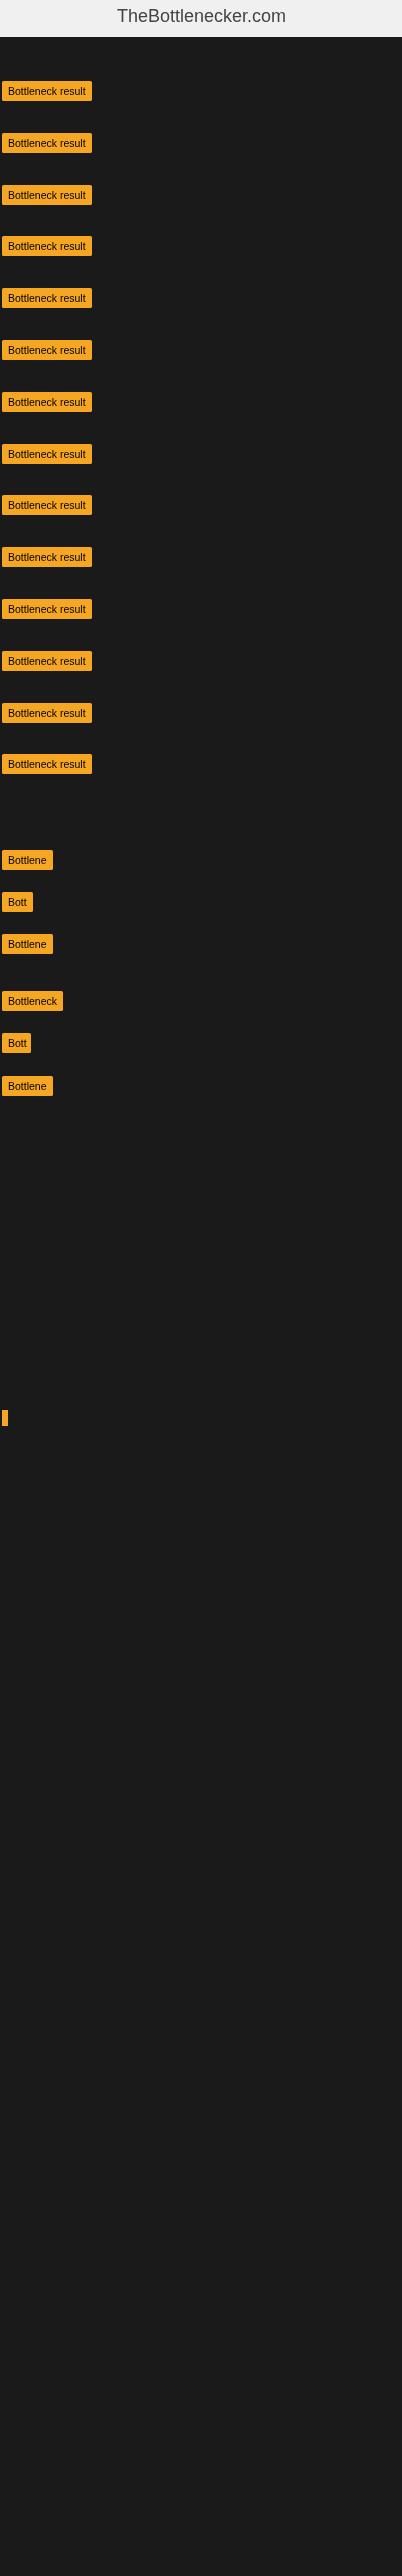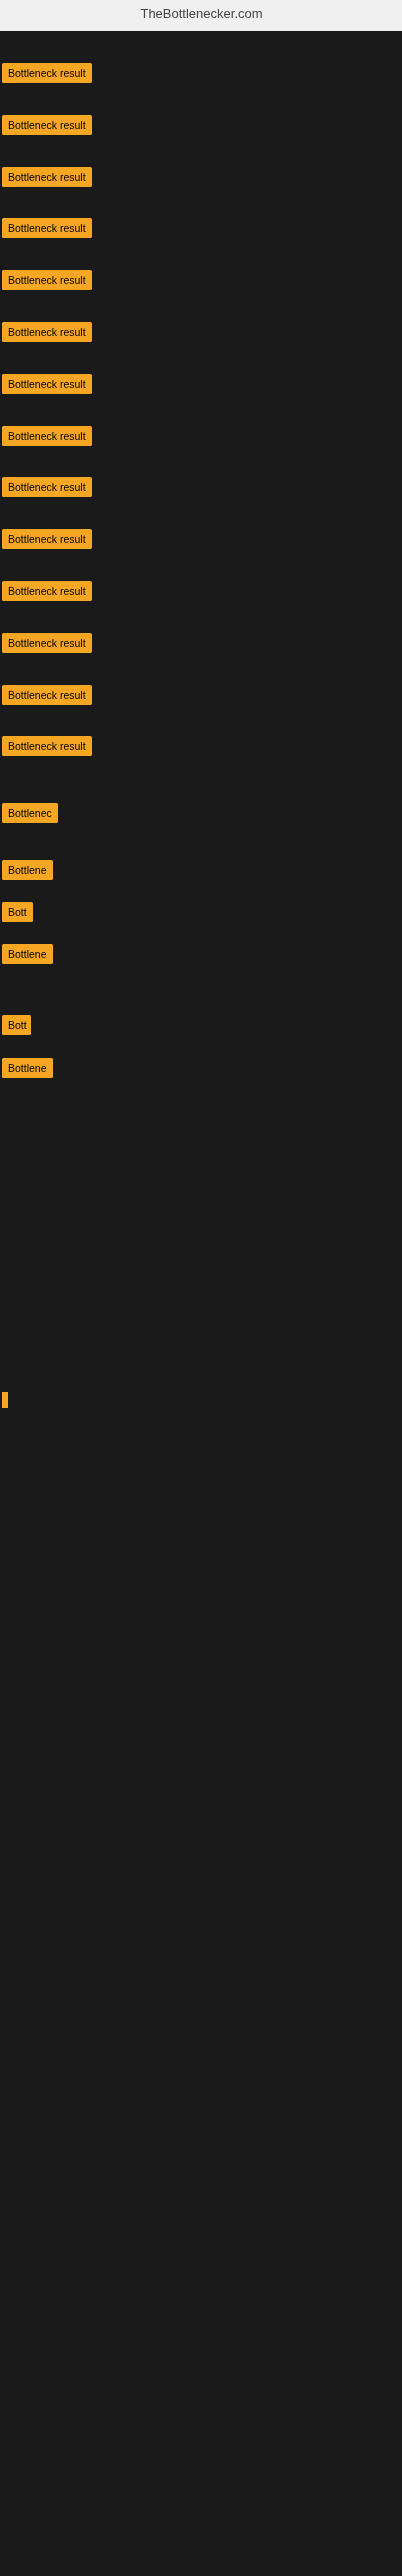--- a/index.html
+++ b/index.html
@@ -18,28 +18,28 @@
 
     .site-header {
       text-align: center;
       padding: 6.4px 0 9.7px 0;
       color: #333;
       background-color: #f0f0f0;
       width: 100%;
     }
 
     .site-title {
-      font-size: 13px;
+      font-size: 18px;
       color: #444;
       font-weight: normal;
     }
 
     .content-area {
       background-color: #1a1a1a;
-      padding: 8px 0;
+      padding: 20px 0;
       width: 100%;
     }
 
     .bottleneck-item {
       display: block;
       margin: 0 0 4.8px 1.6px;
       padding: 0;
     }
 
     .bottleneck-badge {
@@ -151,23 +151,20 @@
   </div>
 
   <div class="row-spacer"></div>
   <div class="bottleneck-item">
     <span class="bottleneck-badge">Bottleneck result</span>
   </div>
 
   <div class="row-spacer"></div>
 
   <div class="small-spacer"></div>
-  <div class="bottleneck-item">
-    <span class="bottleneck-badge" style="max-width:64px;overflow:hidden;">Bottlenec</span>
-  </div>
 
   <div class="small-spacer"></div>
 
   <div class="small-spacer"></div>
   <div class="bottleneck-item">
     <span class="bottleneck-badge" style="max-width:60px;overflow:hidden;">Bottlene</span>
   </div>
 
   <div class="small-spacer"></div>
   <div class="bottleneck-item">
@@ -175,20 +172,23 @@
   </div>
 
   <div class="small-spacer"></div>
   <div class="bottleneck-item">
     <span class="bottleneck-badge" style="max-width:58px;overflow:hidden;">Bottlene</span>
   </div>
 
   <div class="small-spacer"></div>
 
   <div class="small-spacer"></div>
+  <div class="bottleneck-item">
+    <span class="bottleneck-badge" style="max-width:71px;overflow:hidden;">Bottleneck</span>
+  </div>
 
   <div class="small-spacer"></div>
   <div class="bottleneck-item">
     <span class="bottleneck-badge" style="max-width:29px;overflow:hidden;">Bott</span>
   </div>
 
   <div class="small-spacer"></div>
   <div class="bottleneck-item">
     <span class="bottleneck-badge" style="max-width:56px;overflow:hidden;">Bottlene</span>
   </div>

